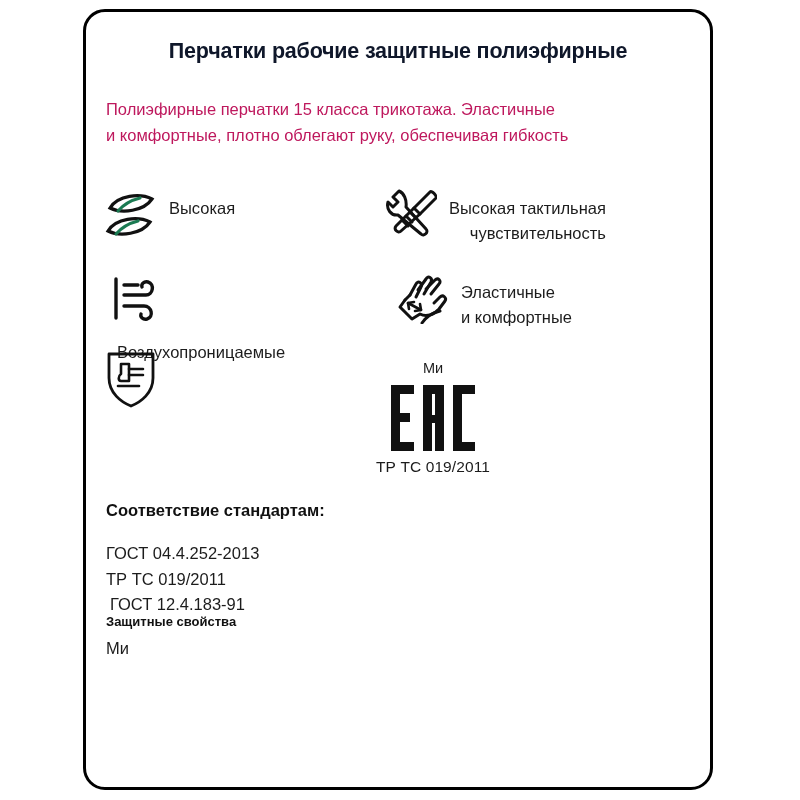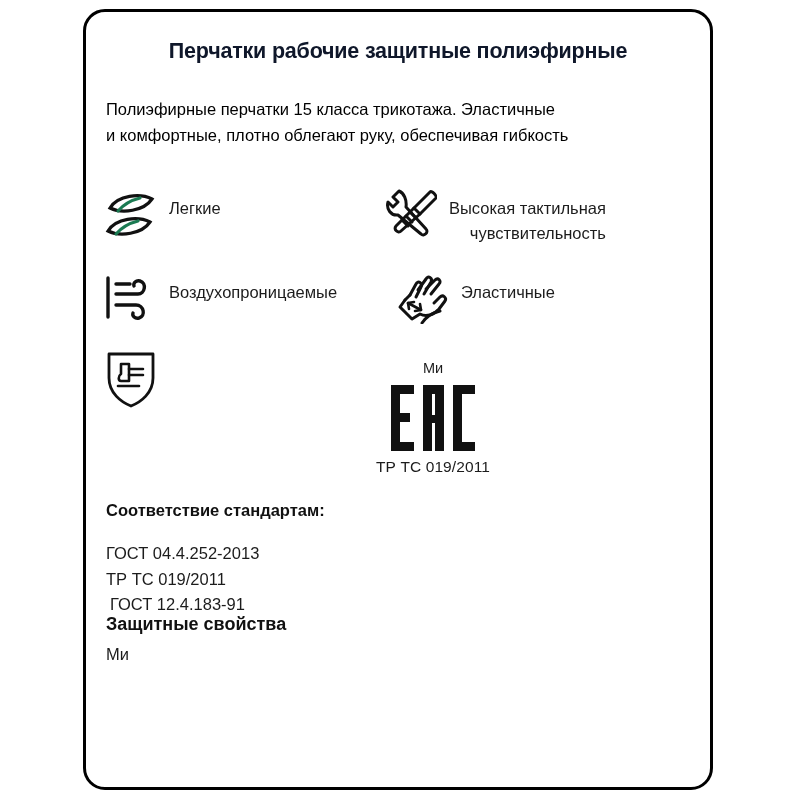--- a/index.html
+++ b/index.html
@@ -42,21 +42,21 @@
     letter-spacing: -0.2px;
     color: #0f172a;
   }
   .desc {
     position: absolute;
     left: 20px;
     top: 84px;
     width: 570px;
     font-size: 16.5px;
     line-height: 26px;
-    color: #000000;
+    color: #be185d;
   }
   .desc div { white-space: nowrap; }
 
   
   .features {
     position: absolute;
     left: 15px;
     top: 172px;
     width: 600px;
   }
@@ -75,21 +75,21 @@
   }
   .feat-tx {
     font-size: 16.5px;
     line-height: 25px;
     color: #1c1c1c;
     padding-top: 12px;
     padding-left: 8px;
   }
   .f-light  { left: 0px;   top: 0px;  }
   .f-tact   { left: 280px; top: 0px; text-align: right;  }
-  .f-breath { left: 0px;   top: 84px; }
+  .f-breath { left: 8px;   top: 84px; flex-direction: column; }
   .f-elast  { left: 292px; top: 84px; }
   .f-shield { left: 0px;   top: 166px; }
 
   
   .eac {
     position: absolute;
     left: 272px;
     top: 348px;
     width: 150px;
     text-align: center;
@@ -130,21 +130,21 @@
   }
   .std-line.indent { padding-left: 4px; }
 
   .props {
     position: absolute;
     left: 20px;
     top: 602px;
     width: 400px;
   }
   .props-head {
-    font-size: 18px;
+    font-size: 13px;
     font-weight: bold;
     color: #111111;
     margin-bottom: 10px;
   }
   .props-val {
     font-size: 16.5px;
     color: #1c1c1c;
   }
 </style>
 </head>
@@ -169,21 +169,21 @@
               <path d="M6 21 C14 8, 36 6, 48 12 C40 24, 18 27, 6 21 Z"></path>
               <path d="M4 44 C12 31, 34 29, 46 35 C38 47, 16 50, 4 44 Z"></path>
             </g>
             <g fill="none" stroke="#1a7a52" stroke-width="3.2" stroke-linecap="round">
               <path d="M14 24 C20 17, 28 13, 36 11"></path>
               <path d="M12 47 C18 40, 26 36, 34 34"></path>
             </g>
           </svg>
         </div>
         <div class="feat-tx">
-          <div>Легкие</div>
+          <div>Высокая</div>
         </div>
       </div>
 
       <div class="feat f-tact">
         <div class="feat-ic">
           <svg width="52" height="52" viewBox="0 0 52 52">
             <g fill="none" stroke="#111111" stroke-width="3" stroke-linejoin="round" stroke-linecap="round">
               <path d="M14 4 L8 10 L13 15 L8 20 L3 15 C1 22, 6 29, 13 28 L36 47 C39 50, 44 45, 41 42 L21 20 C22 13, 19 6, 14 4 Z"></path>
               <path d="M45 5 L29 21 L35 27 L51 11 C52 9, 47 3, 45 5 Z"></path>
               <path d="M29 21 L11 39 C8 42, 13 47, 16 44 L35 27"></path>
@@ -226,20 +226,21 @@
             </g>
             <g fill="none" stroke="#111111" stroke-width="2.6" stroke-linecap="round" stroke-linejoin="round">
               <path d="M12 33 L25 40"></path>
               <path d="M12 33 L13 39 M12 33 L18 32"></path>
               <path d="M25 40 L19 41 M25 40 L24 34"></path>
             </g>
           </svg>
         </div>
         <div class="feat-tx">
           <div>Эластичные</div>
+          <div>и комфортные</div>
         </div>
       </div>
 
       <div class="feat f-shield">
         <div class="feat-ic">
           <svg width="52" height="58" viewBox="0 0 52 58">
             <path d="M4 4 L48 4 L48 28 C48 43, 36 52, 26 56 C16 52, 4 43, 4 28 Z" fill="none" stroke="#111111" stroke-width="2.8" stroke-linejoin="round"></path>
             <g fill="none" stroke="#111111" stroke-width="2.6" stroke-linejoin="round" stroke-linecap="round">
               <path d="M16 14 L24 14 L24 31 L16 31 C13 31, 13 26, 16 24 Z"></path>
               <path d="M24 19 L38 19 M24 25 L38 25"></path>

